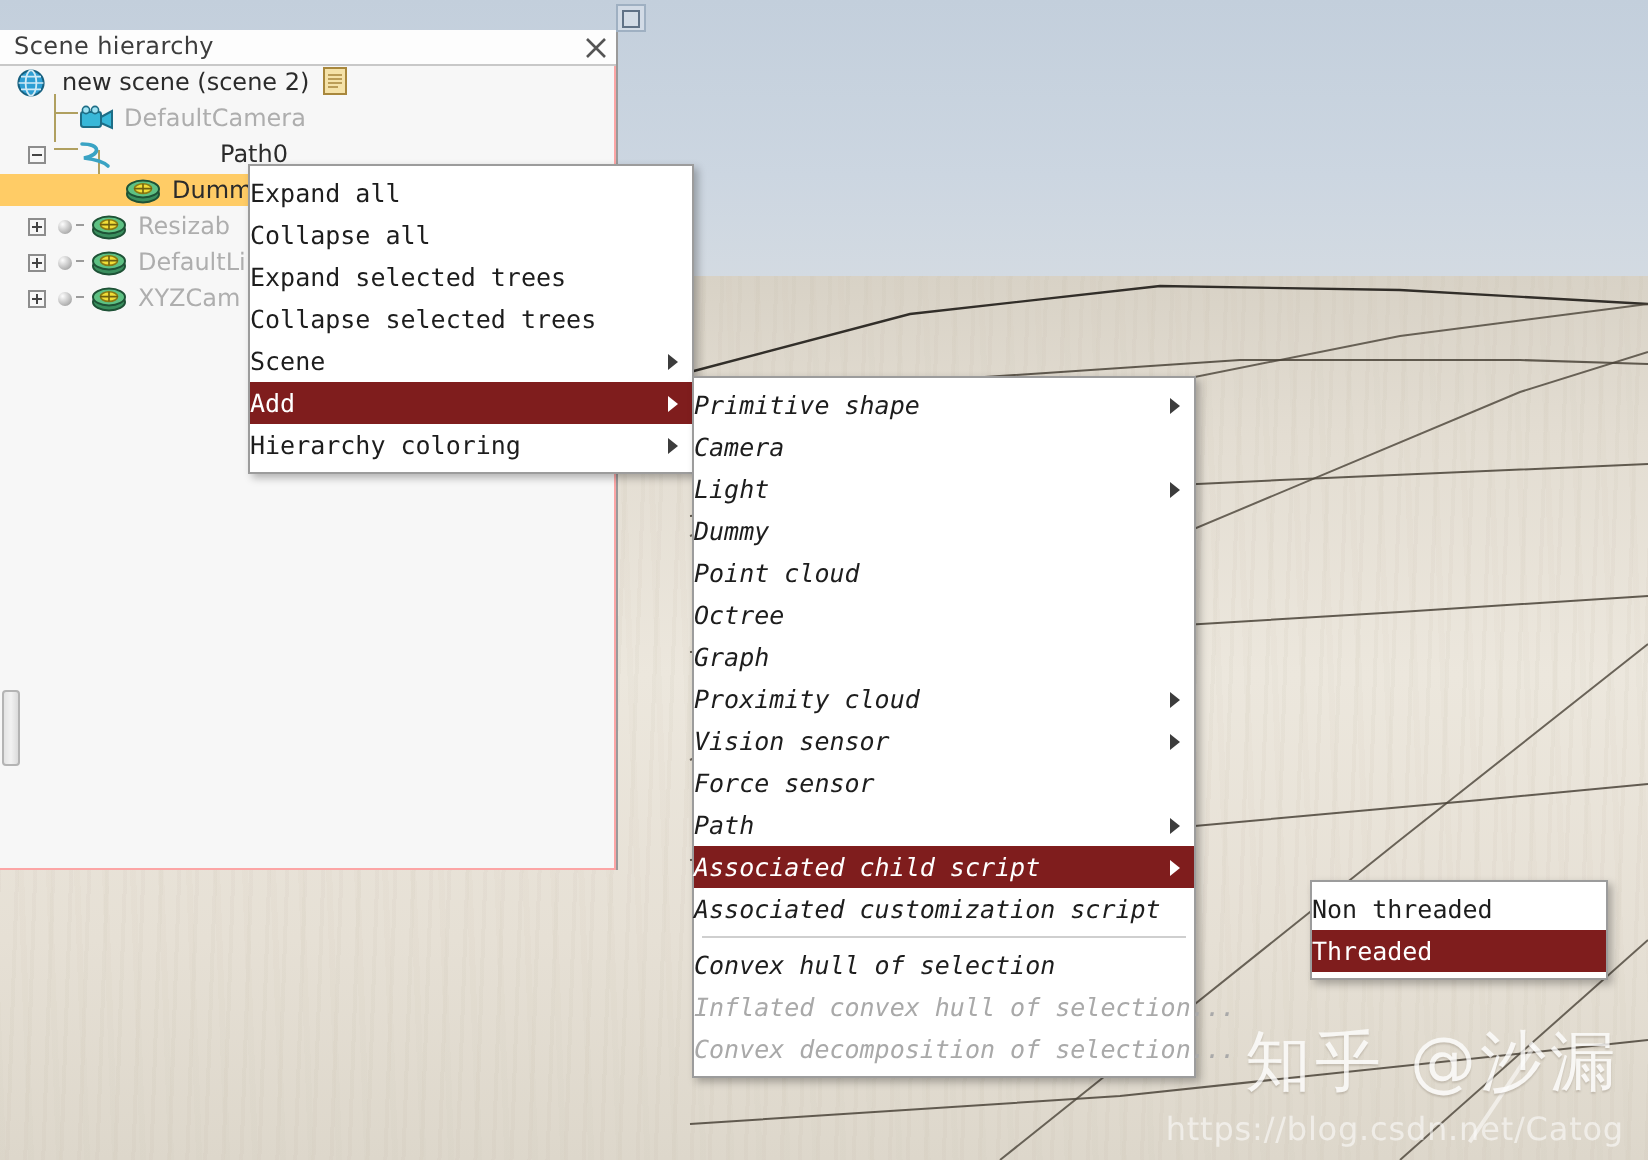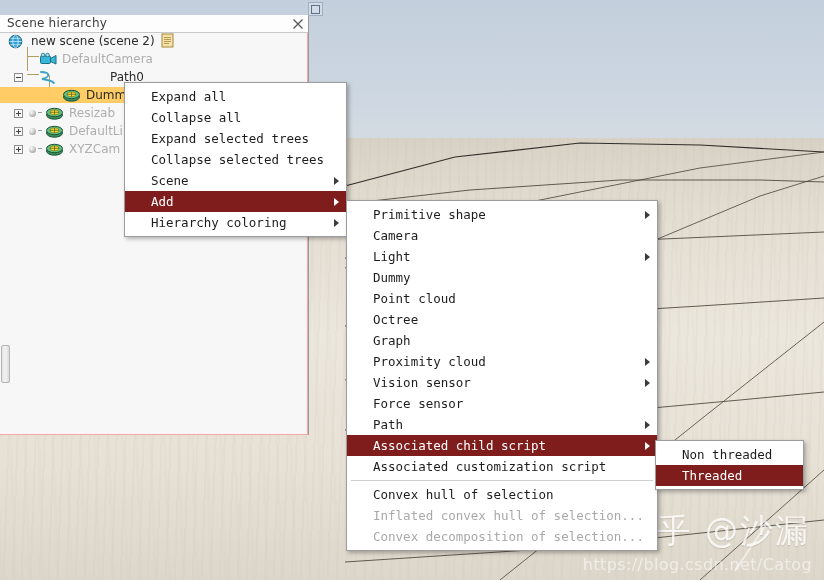--- a/index.html
+++ b/index.html
@@ -65,31 +65,31 @@
   
   .ico{position:absolute;top:1px;width:16px;height:14px;}
   .ico svg{display:block;}
 
   
   .menu{position:absolute;background:#ffffff;border:1px solid #9c9c9c;
         box-shadow:2px 2px 4px rgba(0,0,0,.28);box-sizing:border-box;
         padding:3px 0;z-index:40;}
   .mi{position:relative;height:21px;line-height:21px;
       font-family:"DejaVu Sans Mono",monospace;font-size:12.5px;
-      color:#1d1d1d;padding-left:26px;white-space:nowrap;cursor:default;}
+      color:#1d1d1d;white-space:nowrap;cursor:default;}
   .mi.dis{color:#a9a9a9;}
   .mi.hi{background:#7f1d1d;color:#ffffff;}
   .mi .arw{position:absolute;right:7px;top:7px;width:0;height:0;
       border-left:5px solid #3c3c3c;border-top:4px solid transparent;
       border-bottom:4px solid transparent;}
   .mi.hi .arw{border-left-color:#ffffff;}
   .msep{height:1px;background:#cfcfcf;margin:3px 4px;}
 
   #menu1{left:124px;top:82px;width:223px;}
-  #menu2{left:346px;top:200px;width:312px;}
+  #menu2{left:346px;top:188px;width:252px;font-style:italic;}
   #menu3{left:655px;top:440px;width:149px;}
 
   
   #splitter{position:absolute;left:1px;top:330px;width:9px;height:38px;
     background:linear-gradient(90deg,#e4e4e4,#f2f2f2 50%,#dcdcdc);
     border:1px solid #b4b4b4;border-radius:2px;box-sizing:border-box;cursor:col-resize;}
 
   
   #wm1{position:absolute;right:14px;bottom:26px;
     font-family:"DejaVu Sans",sans-serif;font-size:33px;color:#ffffff;

